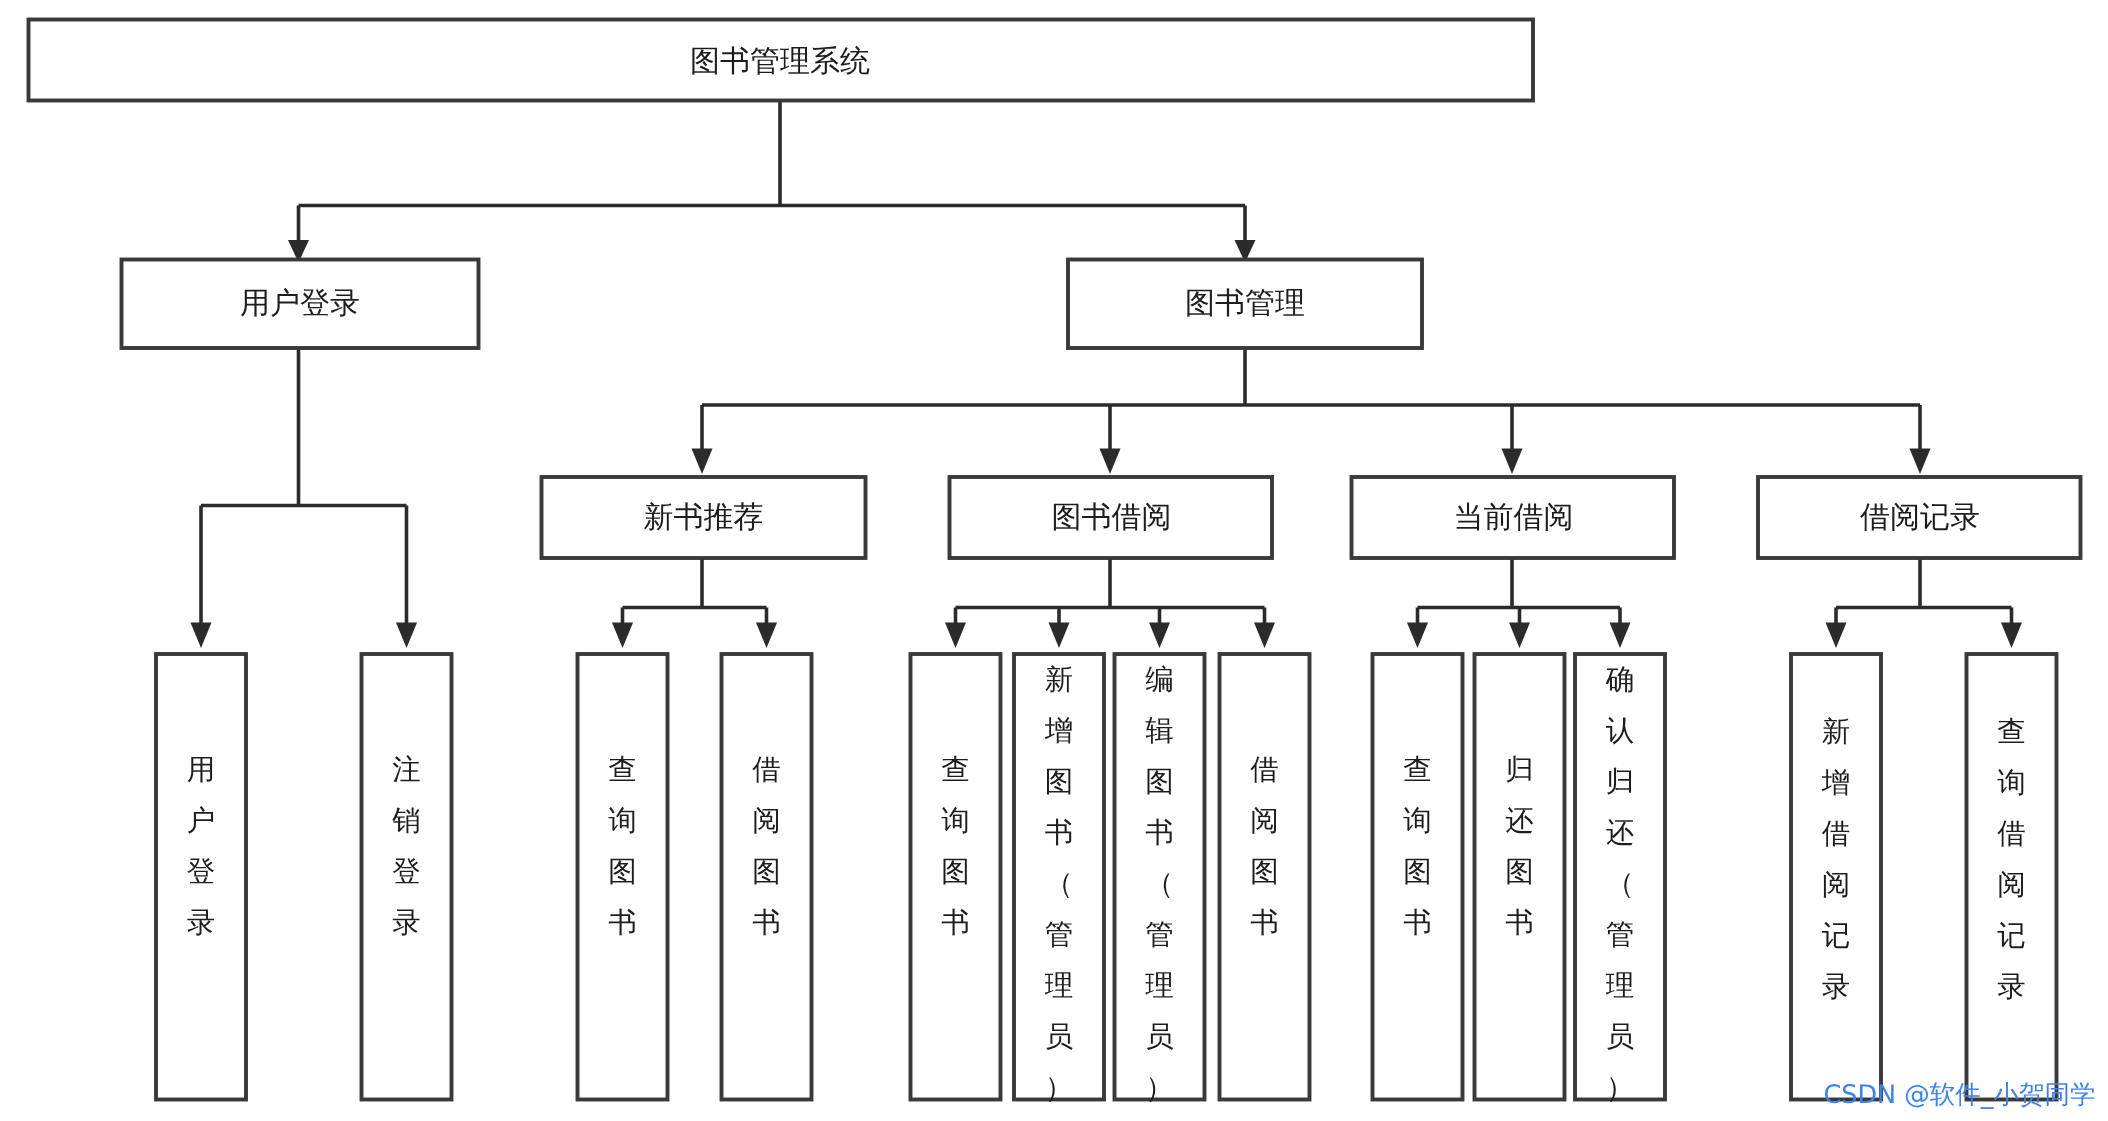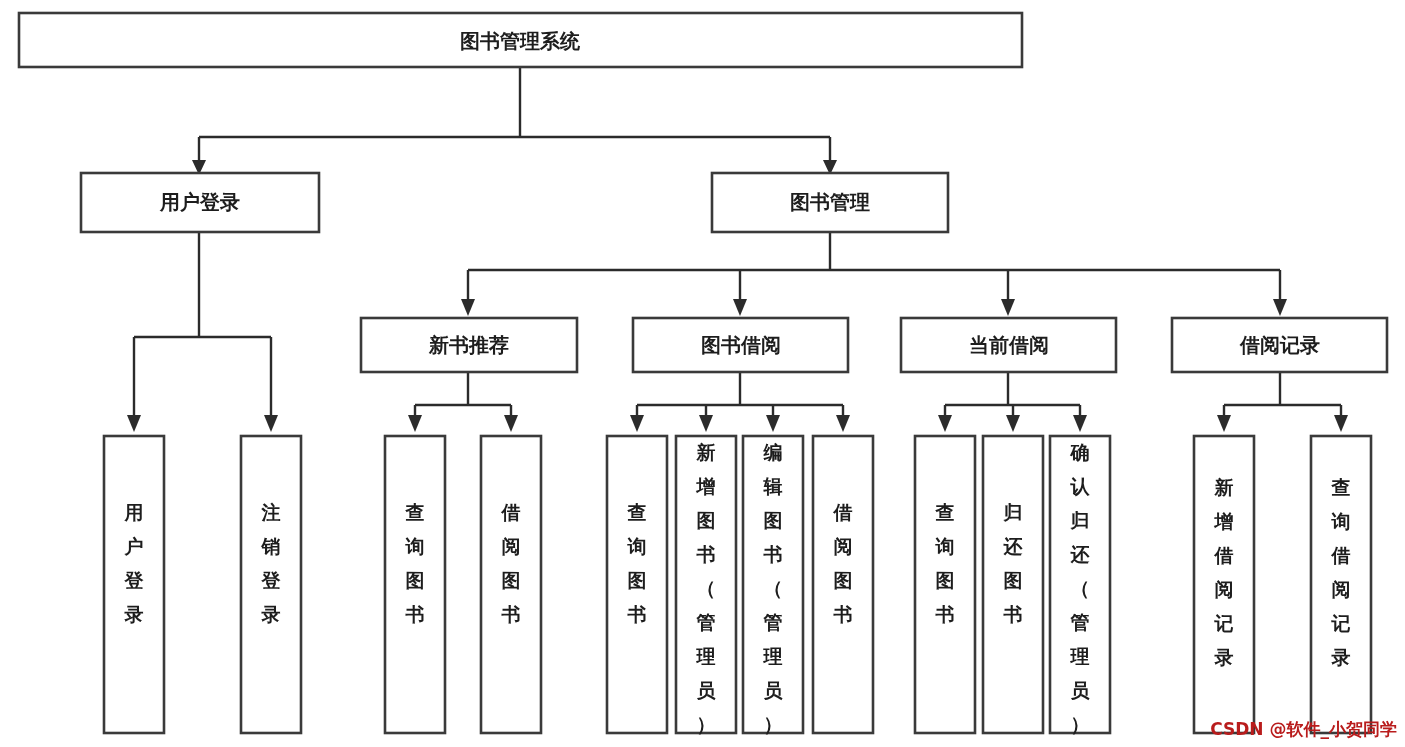--- a/index.html
+++ b/index.html
@@ -11,21 +11,20 @@
     width: 1405px;
     height: 747px;
     font-family: "DejaVu Sans", "Liberation Sans", sans-serif;
     overflow: hidden;
     position: relative;
   }
   #diagram-root {
     position: relative;
     width: 1405px;
     height: 747px;
-    font-weight: bold;
   }
   svg.diagram {
     position: absolute;
     top: 0;
     left: 0;
     width: 1405px;
     height: 747px;
     display: block;
   }
   .node-box {
@@ -54,21 +53,21 @@
   .arrow-head {
     fill: #2b2b2b;
     stroke: none;
   }
   .watermark {
     position: absolute;
     right: 8px;
     bottom: 6px;
     font-family: "DejaVu Sans", "Liberation Sans", sans-serif;
     font-size: 17px;
-    color: #b91c1c;
+    color: #3b82f6;
     white-space: nowrap;
     user-select: none;
   }
 </style>
 </head>
 <body>
 
 <div id="diagram-root">
 
   <svg class="diagram" viewBox="0 0 1405 747" xmlns="http://www.w3.org/2000/svg">

